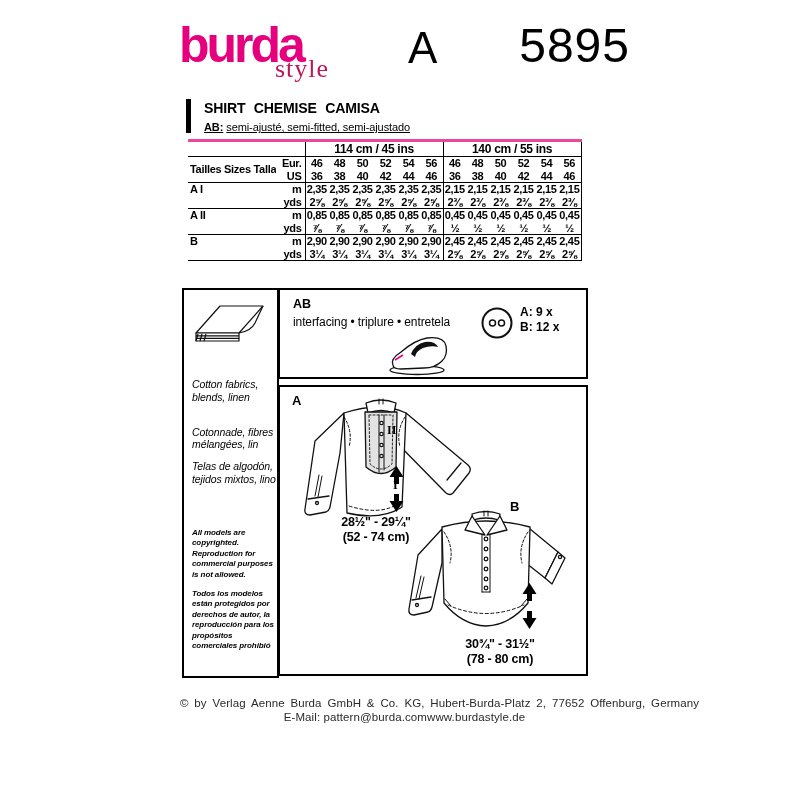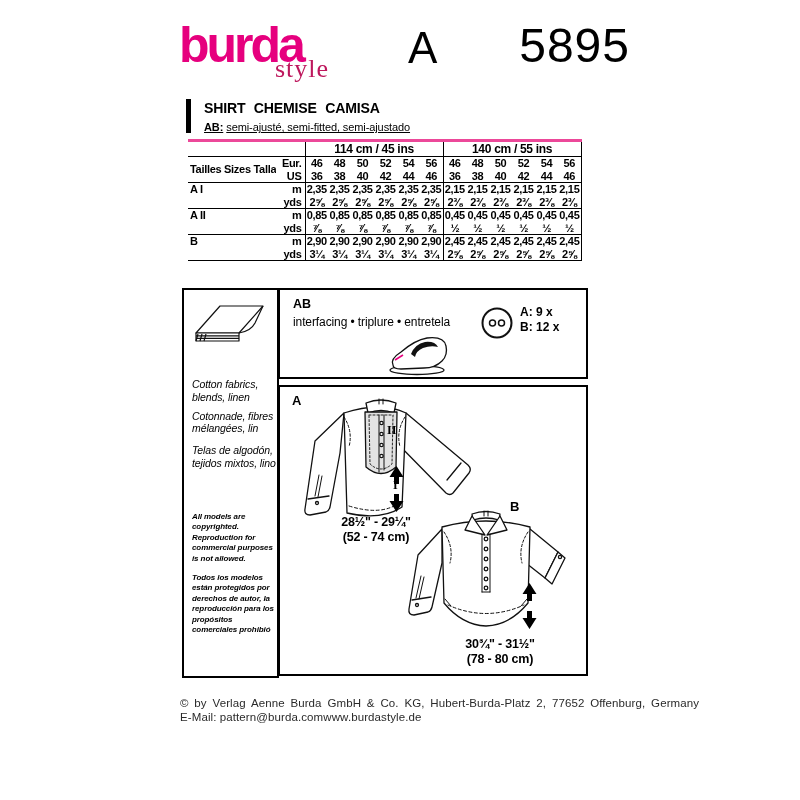--- a/index.html
+++ b/index.html
@@ -35,21 +35,21 @@
   tr.rule td { border-bottom:1px solid #000; }
   td.rulebot { border-bottom:1px solid #000; }
   td.mid { vertical-align:middle; }
   td.top { vertical-align:top; }
 
   
   .panel { position:absolute; border:2px solid #000; background:#fff; }
   .side-panel { left:182px; top:288px; width:97px; height:390px; padding:6px 1px 0 8px;font-style:italic; }
   .side-panel .fab { font-size:10.5px; line-height:1.22; letter-spacing:-0.1px; }
   .side-panel .copy { font-size:8px; font-weight:bold; line-height:1.32; letter-spacing:-0.1px; }
-  .mt-en { margin-top:30px; } .mt-fr { margin-top:6px; } .mt-es { margin-top:9px; }
+  .mt-en { margin-top:30px; } .mt-fr { margin-top:22px; } .mt-es { margin-top:9px; }
   .mt-c1 { margin-top:42px; } .mt-c2 { margin-top:8px; } .mt-c3 { margin-top:8px; }
 
   .notions-panel { left:278px; top:288px; width:310px; height:91px; }
   .notions-group { position:absolute; left:13px; top:7px; font-size:12.5px; font-weight:bold; }
   .interfacing { position:absolute; left:13px; top:25px; font-size:12px; letter-spacing:-0.1px; }
   .iron { position:absolute; left:108px; top:42px; }
   .button-icon { position:absolute; left:200px; top:16px; }
   .button-counts { position:absolute; left:240px; top:15px; font-size:12px; font-weight:bold; line-height:15px; }
 
   .views-panel { left:278px; top:385px; width:310px; height:291px; }
@@ -59,21 +59,21 @@
   .shirt-b { position:absolute; left:122px; top:120px; }
   .arrow-a { position:absolute; left:109px; top:79px; }
   .arrow-b { position:absolute; left:242px; top:196px; }
   .meas { position:absolute; font-size:12.5px; font-weight:bold; line-height:15px; text-align:center; letter-spacing:-0.2px; }
   .meas-a { left:36px; top:128px; width:120px; }
   .meas-b { left:160px; top:250px; width:120px; }
 
   
   .footer { position:absolute; left:180px; top:697px; width:449px; font-size:11.5px; color:#2a2a2a; letter-spacing:0.1px; }
   .footer-line1 { word-spacing:2.5px; white-space:nowrap; }
-  .footer-line2 { margin-top:2px; display:flex; justify-content:flex-start; }
+  .footer-line2 { margin-top:2px; display:flex; justify-content:center; }
 
   svg { display:block; }
   svg text { stroke:none; }
 </style>
 </head>
 <body>
 
 <div class="page">
 
   <div class="logo">

